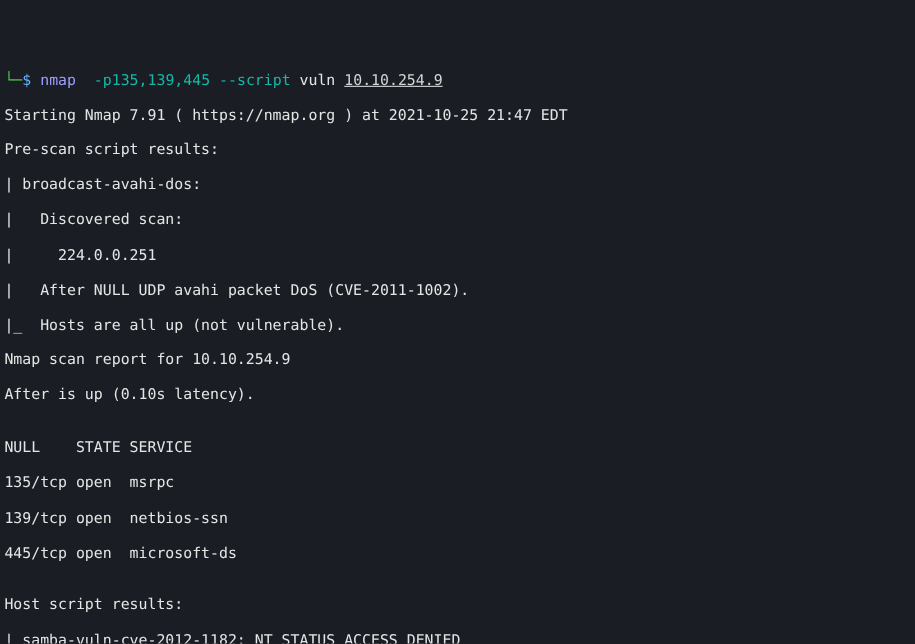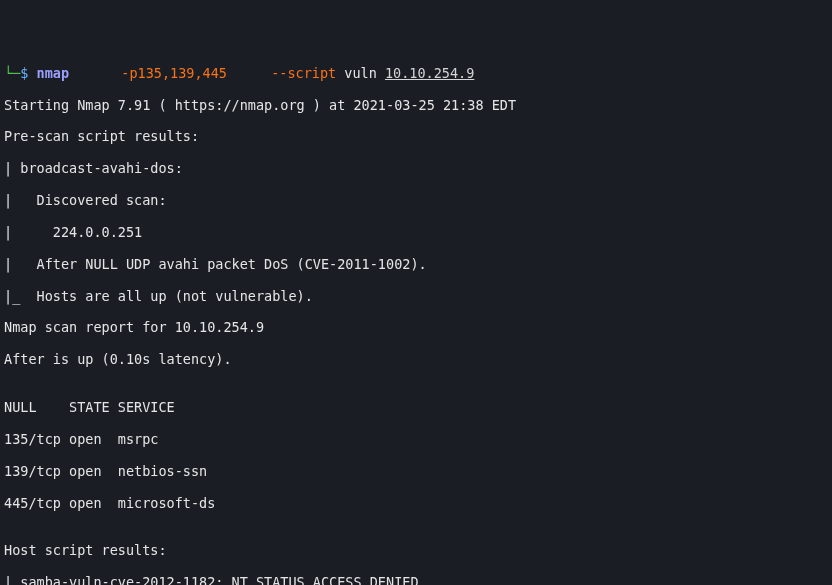--- a/index.html
+++ b/index.html
@@ -10,33 +10,33 @@
       font-size: 13.5px;
       line-height: 1.18;
       padding: 2px 4px;
       width: 832px;
       height: 585px;
       overflow: hidden;
       white-space: pre;
     }
     .prompt-arrow { color: #4ec94e; }
     .prompt-dollar { color: #67b3ff; }
-    .cmd { color: #9a9fff; font-weight: bold; }
-    .flag { color: #f97316; margin-left: 36px; }
+    .cmd { color: #9a9fff; }
+    .flag { color: #14b8a6; }
     .arg { color: #d4d4d4; text-decoration: underline; margin-top: 40px; }
     .out { color: #e5e5e5; }
     .line { display: block; }
   </style>
 </head>
 <body>
 
 
 
 <span class="line"><span class="prompt-arrow">└─</span><span class="prompt-dollar">$</span> <span class="cmd">nmap</span>  <span class="flag">-p135,139,445</span> <span class="flag">--script</span> <span class="out">vuln</span> <span class="arg">10.10.254.9</span></span>
-<span class="line out">Starting Nmap 7.91 ( https://nmap.org ) at 2021-03-25 21:38 EDT</span>
+<span class="line out">Starting Nmap 7.91 ( https://nmap.org ) at 2021-10-25 21:47 EDT</span>
 <span class="line out">Pre-scan script results:</span>
 <span class="line out">| broadcast-avahi-dos:</span>
 <span class="line out">|   Discovered scan:</span>
 <span class="line out">|     224.0.0.251</span>
 <span class="line out">|   After NULL UDP avahi packet DoS (CVE-2011-1002).</span>
 <span class="line out">|_  Hosts are all up (not vulnerable).</span>
 <span class="line out">Nmap scan report for 10.10.254.9</span>
 <span class="line out">After is up (0.10s latency).</span>
 <span class="line out"></span>
 <span class="line out">NULL    STATE SERVICE</span>

